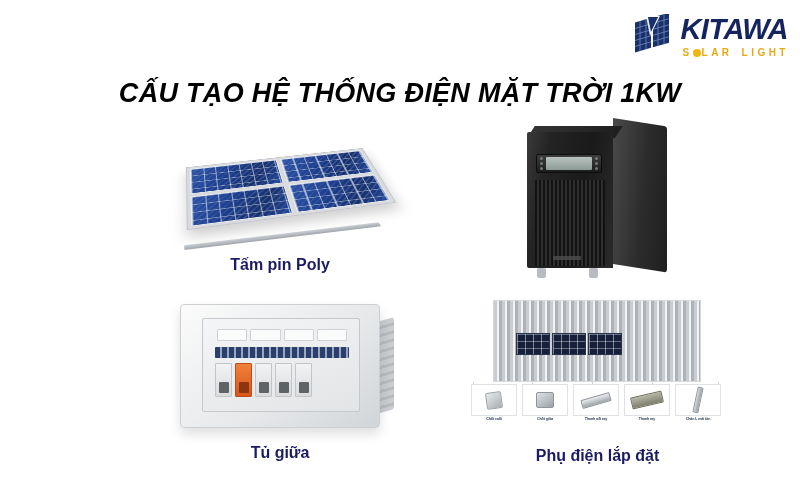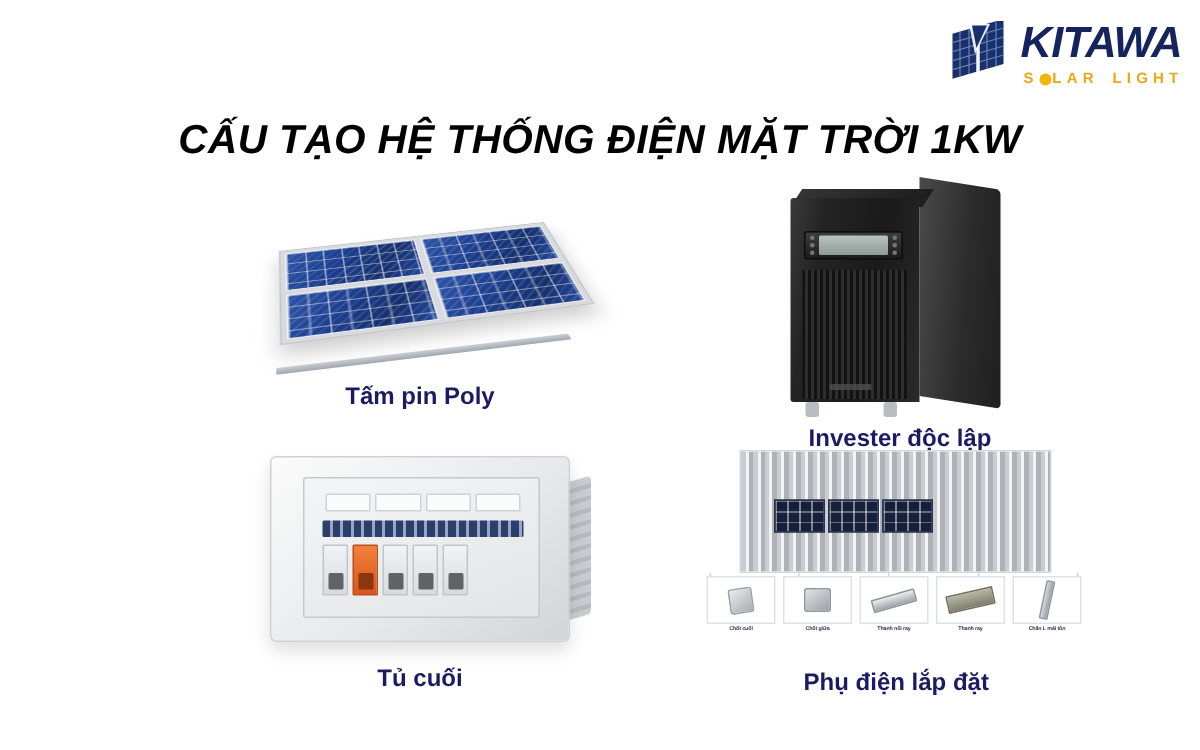--- a/index.html
+++ b/index.html
@@ -301,21 +301,20 @@
                 <span class="inv-led"></span>
               </div>
             </div>
             <div class="inv-grille"></div>
             <div class="inv-logo"></div>
           </div>
           <div class="inv-foot l"></div>
           <div class="inv-foot r"></div>
         </div>
       </div>
-      <div class="caption">Invester độc lập</div>
     </div>
 
     <div class="cell cell-box">
       <div class="art box-stage">
         <div class="dbox">
           <div class="dbox-side"></div>
           <div class="dbox-outer"></div>
           <div class="dbox-inner">
             <div class="din-labels">
               <i></i>
@@ -327,21 +326,21 @@
             <div class="breakers">
               <div class="brk"></div>
               <div class="brk orange"></div>
               <div class="brk"></div>
               <div class="brk"></div>
               <div class="brk"></div>
             </div>
           </div>
         </div>
       </div>
-      <div class="caption">Tủ cuối</div>
+      <div class="caption">Tủ giữa</div>
     </div>
 
     <div class="cell cell-acc">
       <div class="art acc-stage">
         <div class="roof">
           <div class="roof-mods">
             <div class="mod"></div>
             <div class="mod"></div>
             <div class="mod"></div>
           </div>

